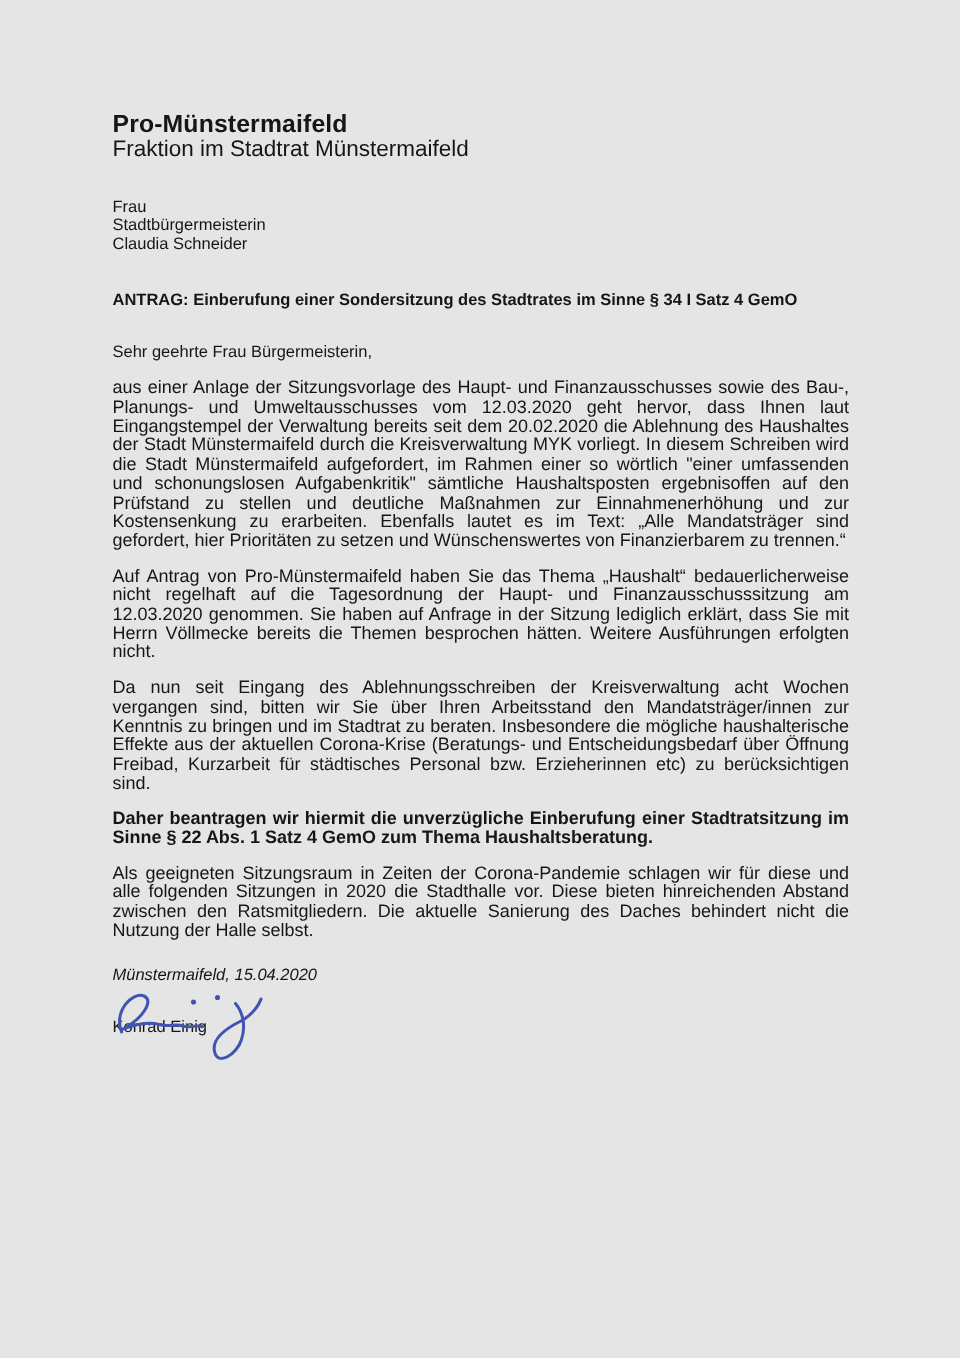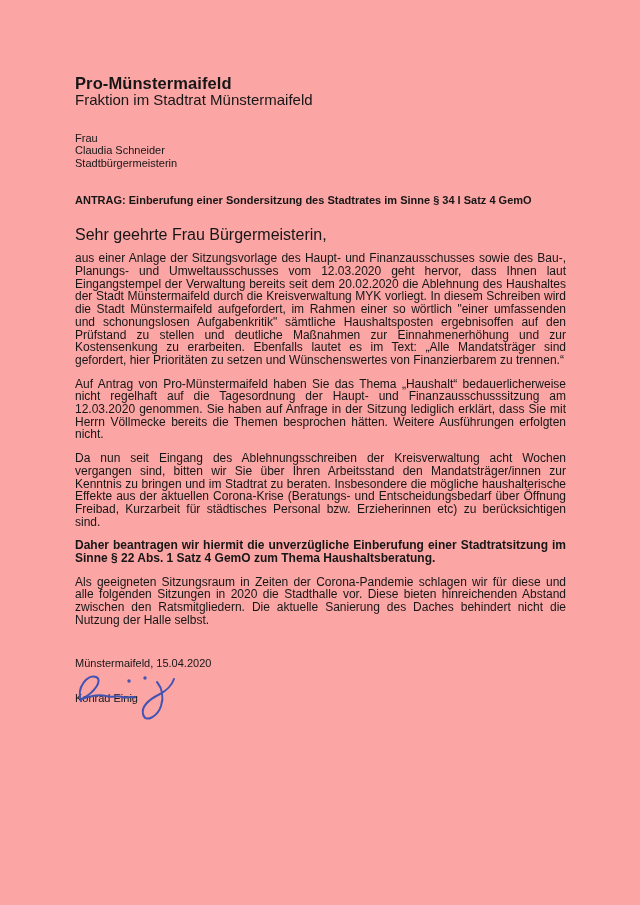--- a/index.html
+++ b/index.html
@@ -4,21 +4,21 @@
 <style>
   html, body { margin: 0; padding: 0; }
   body {
     width: 640px; height: 905px;
     background: #ffffff;
     font-family: "Liberation Sans", "DejaVu Sans", sans-serif;
   }
   .page {
     position: relative;
     width: 640px; height: 905px;
-    background: #fca5a5;
+    background: #e5e5e5;
     overflow: hidden;
     color: #161616;
   }
   .inner {
     position: absolute;
     left: 75px; top: 74px;
     width: 491px;
   }
   .sender-name {
     font-size: 16.5px;
@@ -36,34 +36,35 @@
     line-height: 12.3px;
   }
   .subject {
     margin-top: 25px;
     font-size: 11px;
     font-weight: bold;
     line-height: 12.7px;
   }
   .salutation {
     margin-top: 22px;
-    font-size: 16px;
+    font-size: 11px;
     line-height: 12.7px;
   }
   p.body {
     margin: 11px 0 0 0;
     font-size: 12px;
     line-height: 12.7px;
     text-align: justify;
   }
   p.body.bold { font-weight: bold; }
   .place-date {
-    margin-top: 30px;
+    margin-top: 17px;
     font-size: 11px;
     line-height: 12.7px;
+    font-style: italic;
   }
   .sig-block {
     position: relative;
     margin-top: 8px;
     height: 70px;
   }
   .sig-name {
     position: absolute;
     left: 0; top: 15px;
     font-size: 11px;
@@ -78,22 +79,22 @@
 <body>
 
 <div class="page">
   <div class="inner">
 
     <div class="sender-name">Pro-Münstermaifeld</div>
     <div class="sender-subtitle">Fraktion im Stadtrat Münstermaifeld</div>
 
     <div class="recipient">
       <div>Frau</div>
+      <div>Stadtbürgermeisterin</div>
       <div>Claudia Schneider</div>
-      <div>Stadtbürgermeisterin</div>
     </div>
 
     <div class="subject">ANTRAG: Einberufung einer Sondersitzung des Stadtrates im Sinne § 34 I Satz 4 GemO</div>
 
     <div class="salutation">Sehr geehrte Frau Bürgermeisterin,</div>
 
     <p class="body">aus einer Anlage der Sitzungsvorlage des Haupt- und Finanzausschusses sowie des Bau-, Planungs- und Umweltausschusses vom 12.03.2020 geht hervor, dass Ihnen laut Eingangstempel der Verwaltung bereits seit dem 20.02.2020 die Ablehnung des Haushaltes der Stadt Münstermaifeld durch die Kreisverwaltung MYK vorliegt. In diesem Schreiben wird die Stadt Münstermaifeld aufgefordert, im Rahmen einer so wörtlich "einer umfassenden und schonungslosen Aufgabenkritik" sämtliche Haushaltsposten ergebnisoffen auf den Prüfstand zu stellen und deutliche Maßnahmen zur Einnahmenerhöhung und zur Kostensenkung zu erarbeiten. Ebenfalls lautet es im Text: „Alle Mandatsträger sind gefordert, hier Prioritäten zu setzen und Wünschenswertes von Finanzierbarem zu trennen.“</p>
 
     <p class="body">Auf Antrag von Pro-Münstermaifeld haben Sie das Thema „Haushalt“ bedauerlicherweise nicht regelhaft auf die Tagesordnung der Haupt- und Finanzausschusssitzung am 12.03.2020 genommen. Sie haben auf Anfrage in der Sitzung lediglich erklärt, dass Sie mit Herrn Völlmecke bereits die Themen besprochen hätten. Weitere Ausführungen erfolgten nicht.</p>
 

